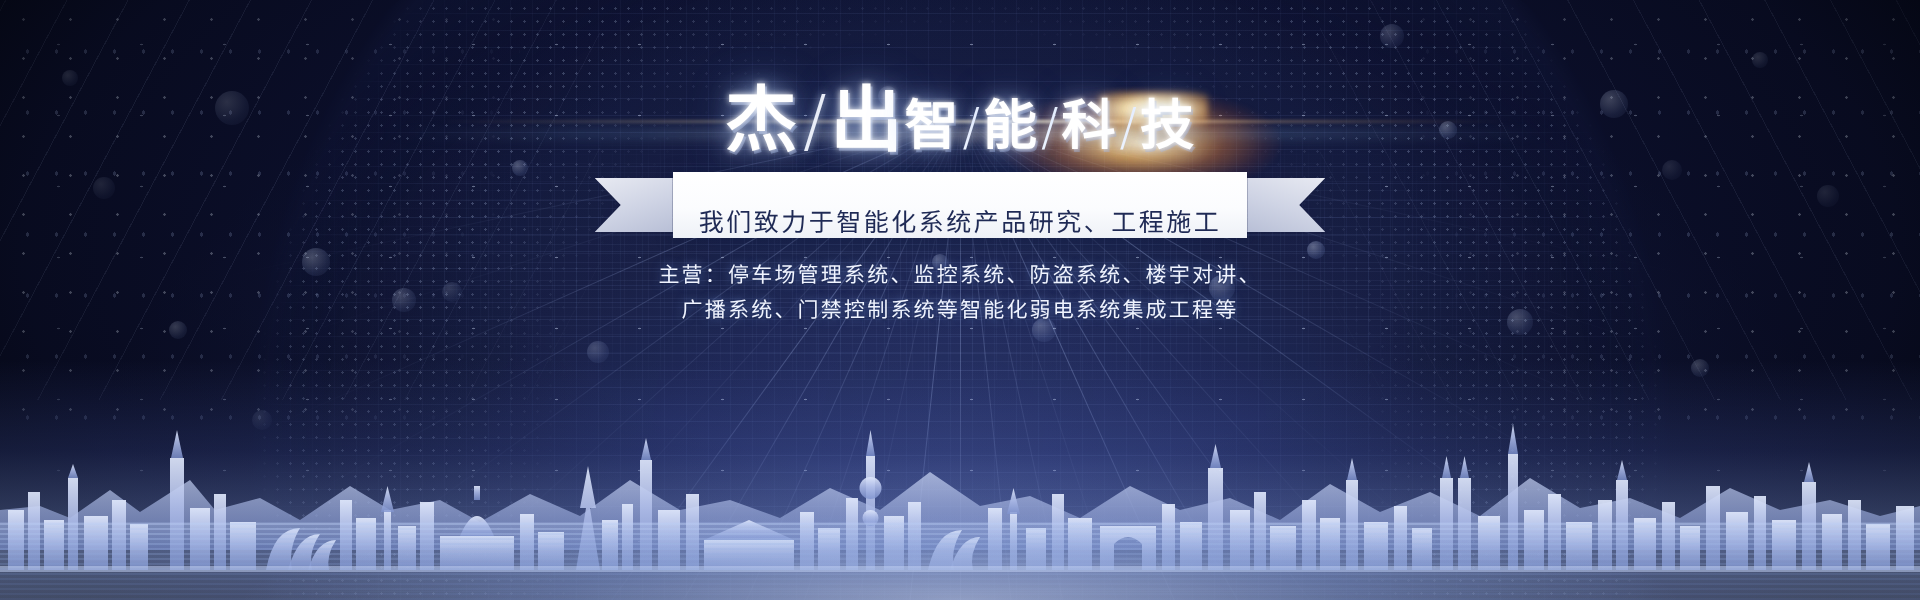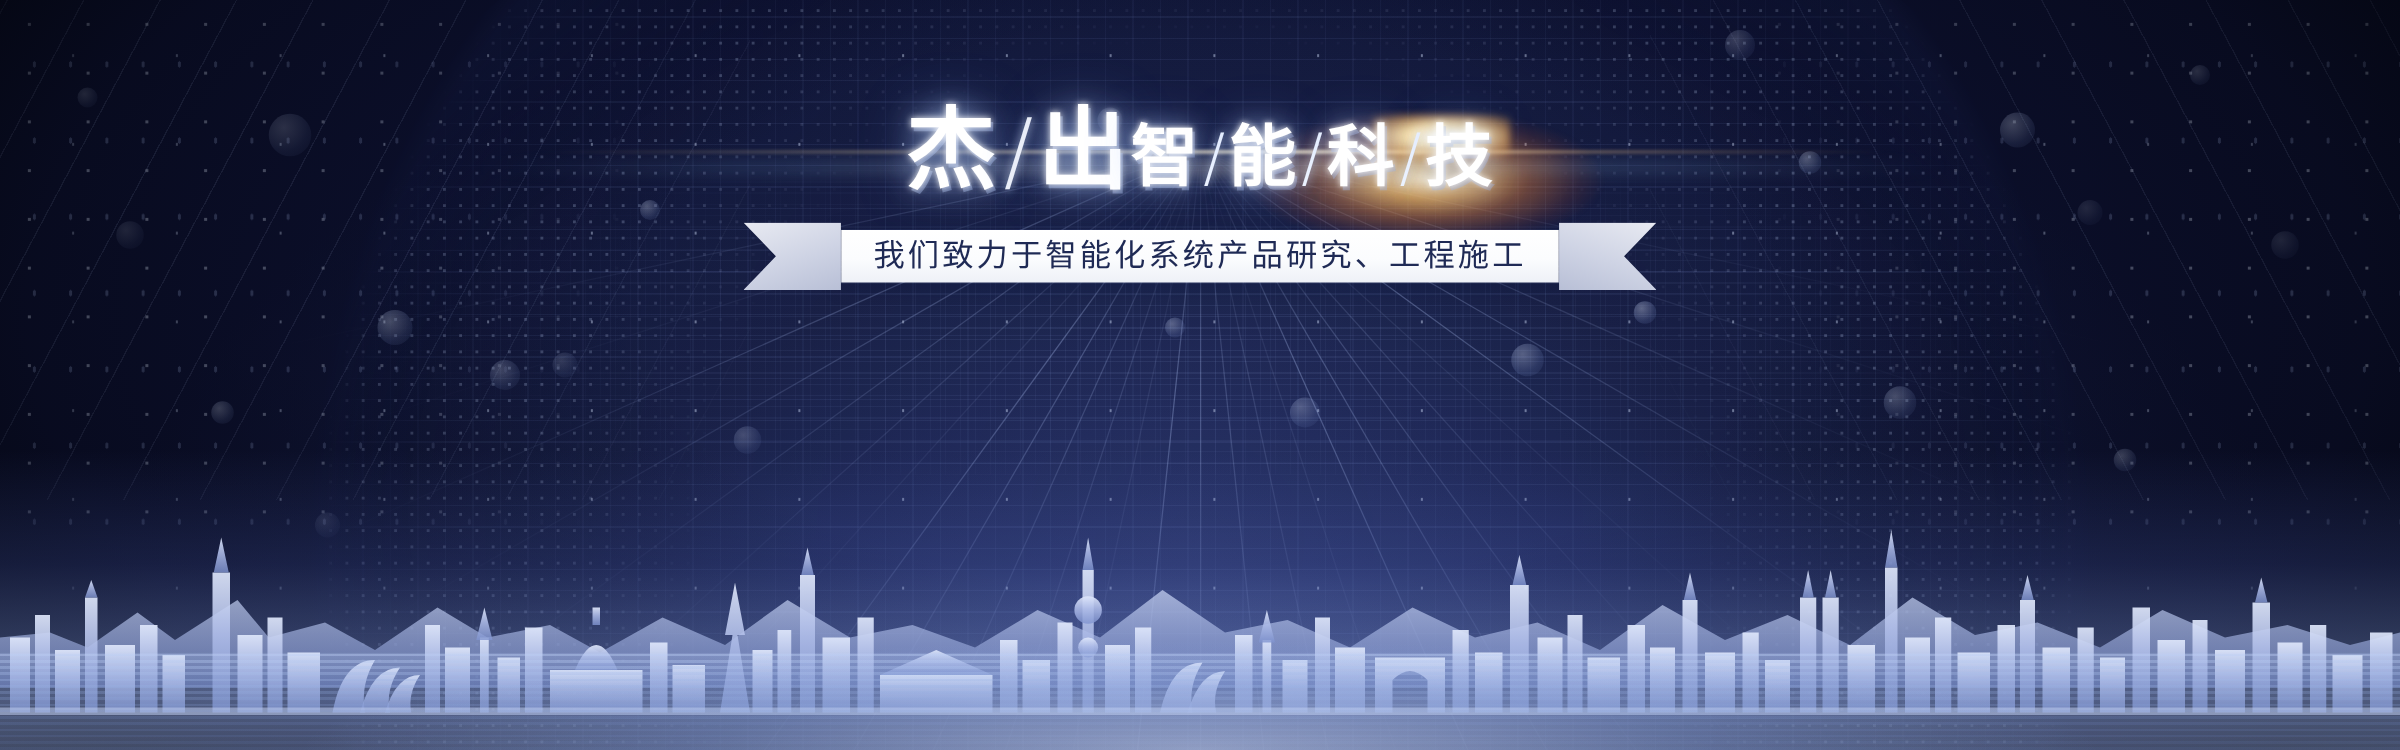--- a/index.html
+++ b/index.html
@@ -256,23 +256,23 @@
   }
   .ribbon-tail.left{
     background:linear-gradient(160deg,#e8eaf2 0%, #ced3e4 55%, #b8bfd6 100%);
     clip-path:polygon(0 0, 100% 0, 100% 100%, 0 100%, 26px 50%);
   }
   .ribbon-tail.right{
     background:linear-gradient(200deg,#e8eaf2 0%, #ced3e4 55%, #b8bfd6 100%);
     clip-path:polygon(0 0, 100% 0, calc(100% - 26px) 50%, 100% 100%, 0 100%);
   }
   .ribbon-main{
-    height:42px;
+    height:66px;
     background:linear-gradient(180deg,#ffffff 0%,#fbfcfe 55%,#eef1f7 100%);
-    display:flex;align-items:flex-start;justify-content:center;
+    display:flex;align-items:flex-end;justify-content:center;
     padding:0 26px;
     box-shadow:0 2px 16px rgba(10,20,60,.35);
   }
   .ribbon-text{
     font-family:"DejaVu Sans","Liberation Sans",sans-serif;
     font-size:25px;
     font-weight:500;
     letter-spacing:2.5px;
     color:#1f2a55;
     white-space:nowrap;
@@ -528,15 +528,19 @@
 
 
     <div class="ribbon-wrap">
       <div class="ribbon-tail left"></div>
       <div class="ribbon-main">
         <span class="ribbon-text">我们致力于智能化系统产品研究、工程施工</span>
       </div>
       <div class="ribbon-tail right"></div>
     </div>
 
+    <div class="desc">
+      <div>主营：停车场管理系统、监控系统、防盗系统、楼宇对讲、</div>
+      <div>广播系统、门禁控制系统等智能化弱电系统集成工程等</div>
+    </div>
 
   </div>
 </div>
 
 </body></html>

